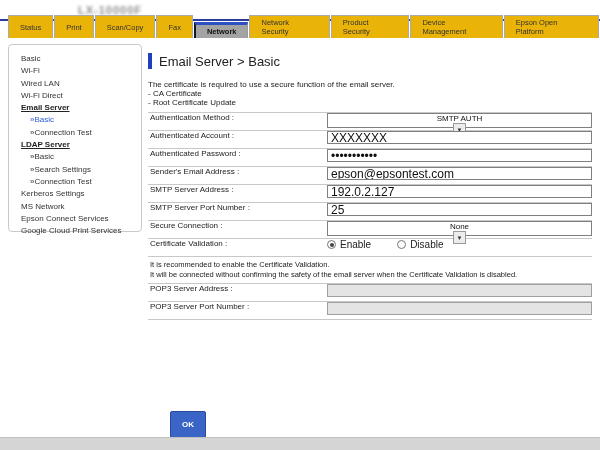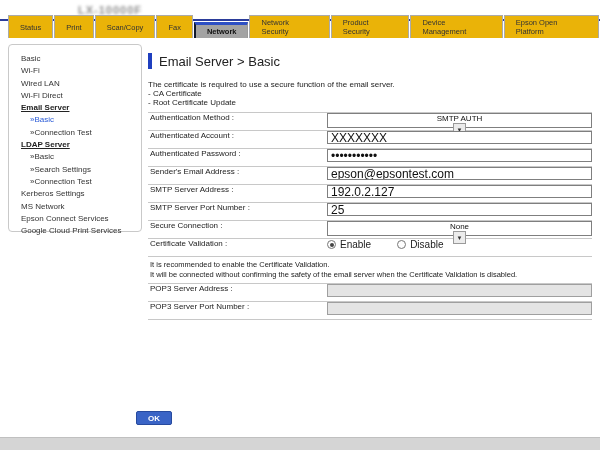--- a/index.html
+++ b/index.html
@@ -57,21 +57,21 @@
                  display:flex; align-items:center; justify-content:center; font-size:6px;
                  color:#333; flex:none; }
   .radios { display:flex; align-items:center; gap:26px; font-size:10px; }
   .radio-wrap { display:flex; align-items:center; gap:4px; cursor:pointer; }
   .rdot { width:9px; height:9px; border:1px solid #777; border-radius:50%; background:#fdfdfd;
           display:inline-flex; align-items:center; justify-content:center; flex:none; }
   .rdot.on::after { content:""; width:4px; height:4px; border-radius:50%; background:#444; }
   .note { font-size:7.5px; line-height:9.5px; color:#222; padding:3px 0 4px 2px;
           border-top:1px solid #c8c8c8; }
 
-  .okbtn { position:absolute; left:136px; top:411px; width:36px; height:14px;
+  .okbtn { position:absolute; left:170px; top:411px; width:36px; height:27px;
            background:#3a64c6; border:1px solid #274a9e; border-radius:2px;
            color:#fff; font-size:8px; font-weight:bold; display:flex;
            align-items:center; justify-content:center; cursor:pointer; }
   .footer { position:absolute; left:0; top:437px; width:600px; height:13px;
             background:#d5d5d5; border-top:1px solid #c0c0c0; }
 </style>
 </head>
 <body>
 
 <div class="hdr">

